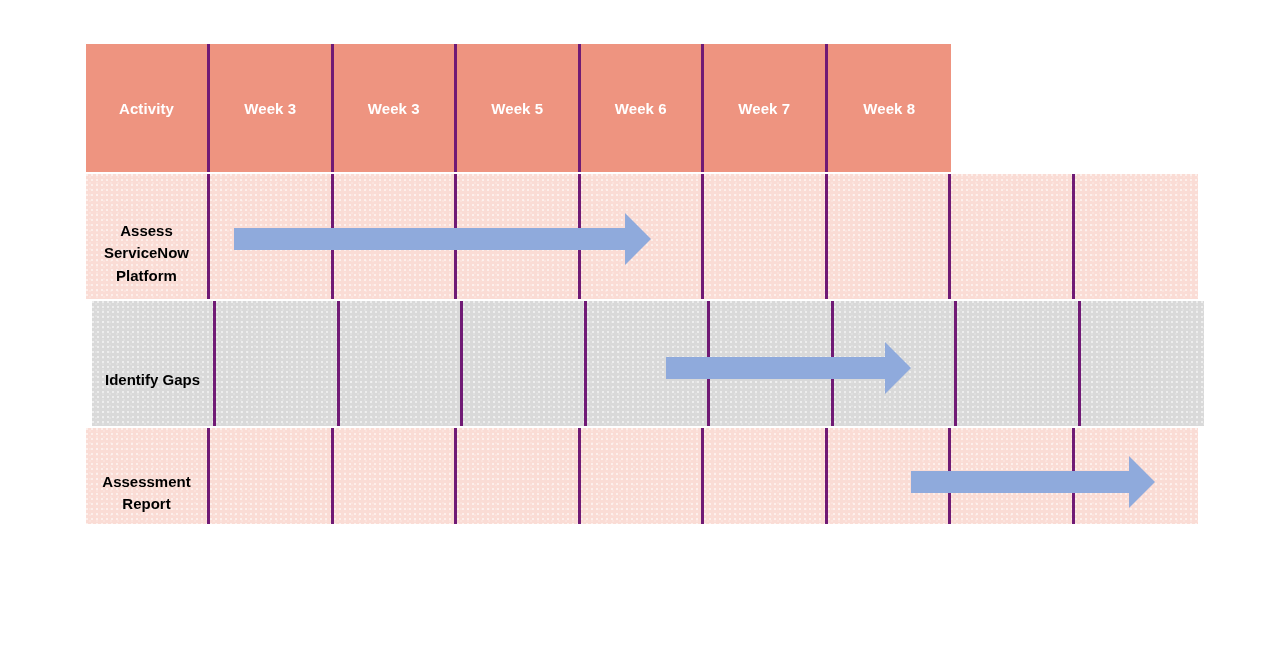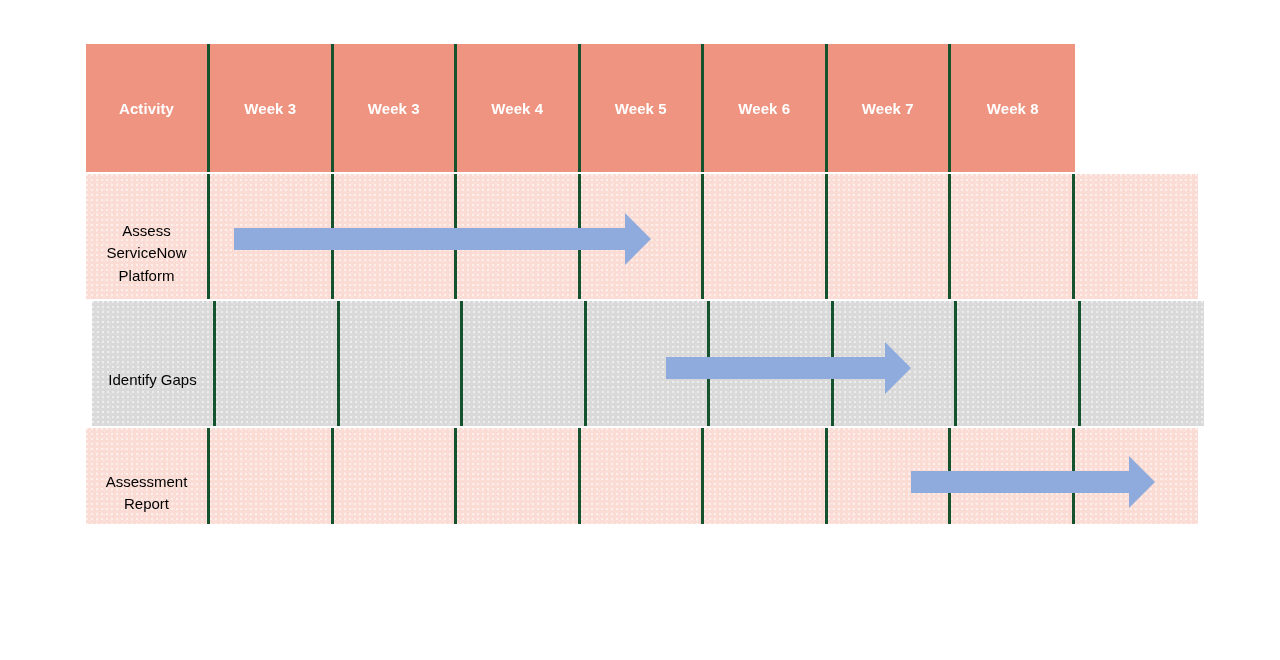--- a/index.html
+++ b/index.html
@@ -25,21 +25,21 @@
 
   
   .grid-row {
     display: flex;
     width: 100%;
     box-sizing: border-box;
   }
 
   .cell {
     box-sizing: border-box;
-    border-right: 3px solid #14532d;
+    border-right: 3px solid #701a75;
     position: relative;
     display: flex;
     align-items: center;
     justify-content: center;
     text-align: center;
   }
   .cell:last-child { border-right: none; }
 
   
   .cell.col-activity { width: 124px; flex: 0 0 124px; }
@@ -89,21 +89,21 @@
     background-color: #d9d9d9;
     background-image:
       radial-gradient(circle at 1px 1px, rgba(255,255,255,0.55) 0.7px, transparent 0.9px),
       radial-gradient(circle at 4px 3px, rgba(255,255,255,0.35) 0.6px, transparent 0.8px);
     background-size: 5px 5px, 7px 6px;
   }
 
   .activity-label {
     color: #000000;
     font-size: 15px;
-    font-weight: normal;
+    font-weight: bold;
     line-height: 1.5;
     padding: 0 6px;
     white-space: pre-line;
     margin-top: 34px;
   }
 
   
   #arrows-layer {
     position: absolute;
     left: 0;
@@ -123,23 +123,20 @@
     <div class="cell col-activity">
       <span>Activity</span>
     </div>
     <div class="cell col-week">
       <span>Week 3</span>
     </div>
     <div class="cell col-week">
       <span>Week 3</span>
     </div>
     <div class="cell col-week">
-      <span>Week 4</span>
-    </div>
-    <div class="cell col-week">
       <span>Week 5</span>
     </div>
     <div class="cell col-week">
       <span>Week 6</span>
     </div>
     <div class="cell col-week">
       <span>Week 7</span>
     </div>
     <div class="cell col-week">
       <span>Week 8</span>

